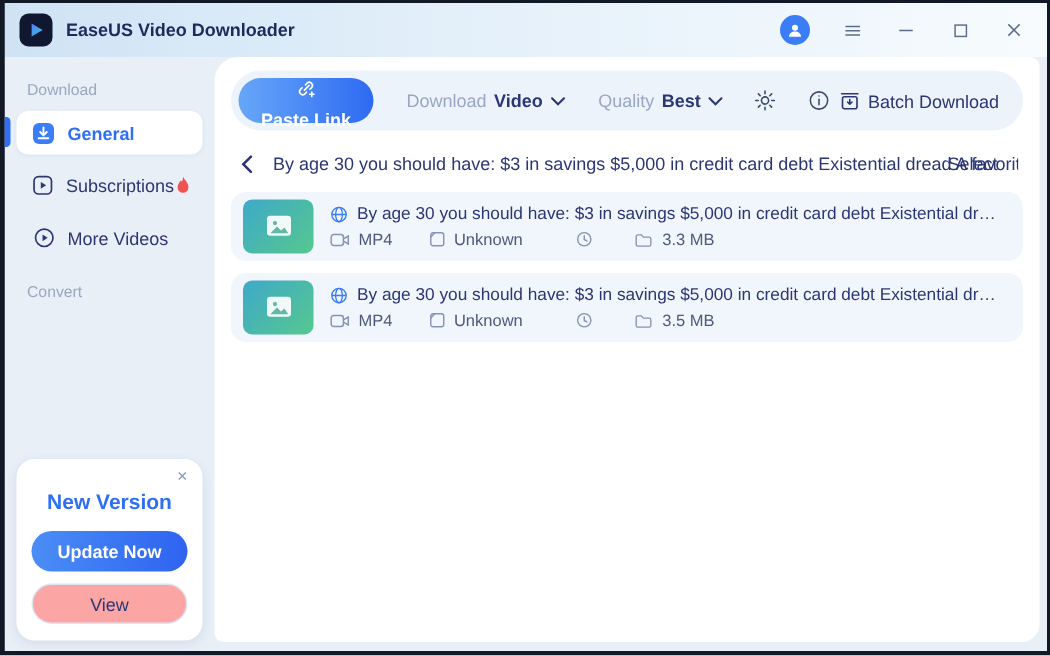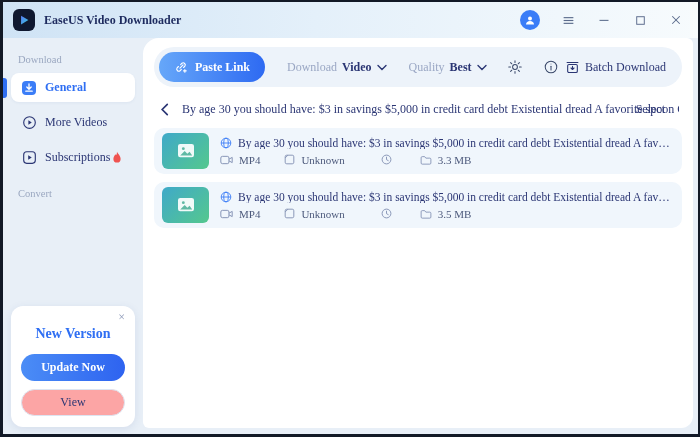--- a/index.html
+++ b/index.html
@@ -1,21 +1,21 @@
 <!DOCTYPE html>
 <html><head>
 <meta charset="utf-8">
 <style>
   * { margin:0; padding:0; box-sizing:border-box; }
   html,body { width:700px; height:437px; font-family:"Liberation Sans", sans-serif; }
   .window {
     width:700px; height:437px; background:#121926; padding:2px 2px 3px 3px;
     position:relative; overflow:hidden;
   }
-  .inner { width:100%; height:100%; display:flex; flex-direction:column; overflow:hidden;font-family:Liberation Serif, serif; }
+  .inner { width:100%; height:100%; display:flex; flex-direction:column; overflow:hidden; }
 
   
   .titlebar {
     height:36px; flex:0 0 36px; display:flex; align-items:center; padding:0 14px 0 10px;
     background:linear-gradient(90deg,#cfe3f5 0%, #e4f0fa 45%, #f7fbfd 100%);
   }
   .logo { width:22px; height:22px; border-radius:6px; background:#0f1830; display:flex; align-items:center; justify-content:center; }
   .app-title { margin-left:9px; font-size:12px; font-weight:bold; color:#1d2a5e; }
   .tb-right { margin-left:auto; display:flex; align-items:center; gap:20px; }
   .avatar { width:20px; height:20px; border-radius:50%; background:#3b7df7; display:flex; align-items:center; justify-content:center; cursor:pointer; }
@@ -57,21 +57,21 @@
   .main { flex:1; position:relative; min-width:0; padding:0 5px 6px 0; }
   .panel { width:100%; height:100%; background:#ffffff; border-radius:16px 6px 12px 6px; overflow:hidden; display:flex; flex-direction:column; }
 
   .toolbar {
     margin:9px 11px 0 11px; height:40px; flex:0 0 40px; background:#edf3fa; border-radius:21px;
     display:flex; align-items:center; padding:0 16px 0 5px;
   }
   .paste-btn {
     height:30px; padding:0 15px; border:none; border-radius:16px; display:flex; align-items:center; gap:7px;
     background:linear-gradient(90deg,#66a7f9,#2e6af2); color:#fff; font-size:12px; font-weight:bold;
-    font-family:inherit; cursor:pointer;
+    font-family:inherit; cursor:pointer;flex-direction:column;
   }
   .dd { display:flex; align-items:center; gap:5px; margin-left:22px; cursor:pointer; font-size:12px; }
   .dd .lab { color:#9aa7c4; }
   .dd .val { color:#2b3674; font-weight:bold; }
   .tool-icon { margin-left:20px; display:flex; align-items:center; cursor:pointer; }
   .batch { margin-left:auto; display:flex; align-items:flex-end; gap:5px; font-size:12px; color:#2b3674; cursor:pointer; }
 
   .crumb {
     margin:13px 14px 0 17px; height:18px; flex:0 0 18px; display:flex; align-items:center;
     position:relative; overflow:hidden;
@@ -158,42 +158,42 @@
               <path d="M8 4v4.4M5.8 7l2.2 2.3L10.2 7" stroke="#fff" stroke-width="1.3" fill="none" stroke-linecap="round" stroke-linejoin="round"></path>
               <path d="M4.8 11.2h6.4" stroke="#fff" stroke-width="1.3" stroke-linecap="round"></path>
             </svg>
           </span>
           <span>General</span>
         </div>
 
         <div class="side-item">
           <span class="ic">
             <svg width="15" height="15" viewBox="0 0 16 16" fill="none" stroke="#2b3674" stroke-width="1.2">
-              <circle cx="8" cy="8" r="6.2"></circle>
-              <path d="M6.8 5.6 L10.4 8 L6.8 10.4 Z" fill="#2b3674" stroke="none"></path>
-            </svg>
-          </span>
-          <span>More Videos</span>
-        </div>
-
-        <div class="side-item">
-          <span class="ic">
-            <svg width="15" height="15" viewBox="0 0 16 16" fill="none" stroke="#2b3674" stroke-width="1.2">
               <rect x="1.8" y="1.8" width="12.4" height="12.4" rx="3.2"></rect>
               <path d="M6.6 5.6 L10.4 8 L6.6 10.4 Z" fill="#2b3674" stroke="none"></path>
             </svg>
           </span>
           <span>Subscriptions</span>
           <span class="flame">
             <svg width="12" height="13" viewBox="0 0 16 18">
               <path d="M8 1C9 4 13 6 13 11a5 5 0 0 1-10 0C3 8 5 6.5 5.5 4.5 6.6 6 7.8 6 8 1z" fill="#ef5350"></path>
             </svg>
           </span>
         </div>
 
+        <div class="side-item">
+          <span class="ic">
+            <svg width="15" height="15" viewBox="0 0 16 16" fill="none" stroke="#2b3674" stroke-width="1.2">
+              <circle cx="8" cy="8" r="6.2"></circle>
+              <path d="M6.8 5.6 L10.4 8 L6.8 10.4 Z" fill="#2b3674" stroke="none"></path>
+            </svg>
+          </span>
+          <span>More Videos</span>
+        </div>
+
         <div class="side-gap"></div>
         <div class="side-label">Convert</div>
 
 
         <div class="update-card">
           <span class="card-close">×</span>
           <div class="card-title">New Version</div>
           <button class="btn-update">Update Now</button>
           <button class="btn-view">View</button>
         </div>

